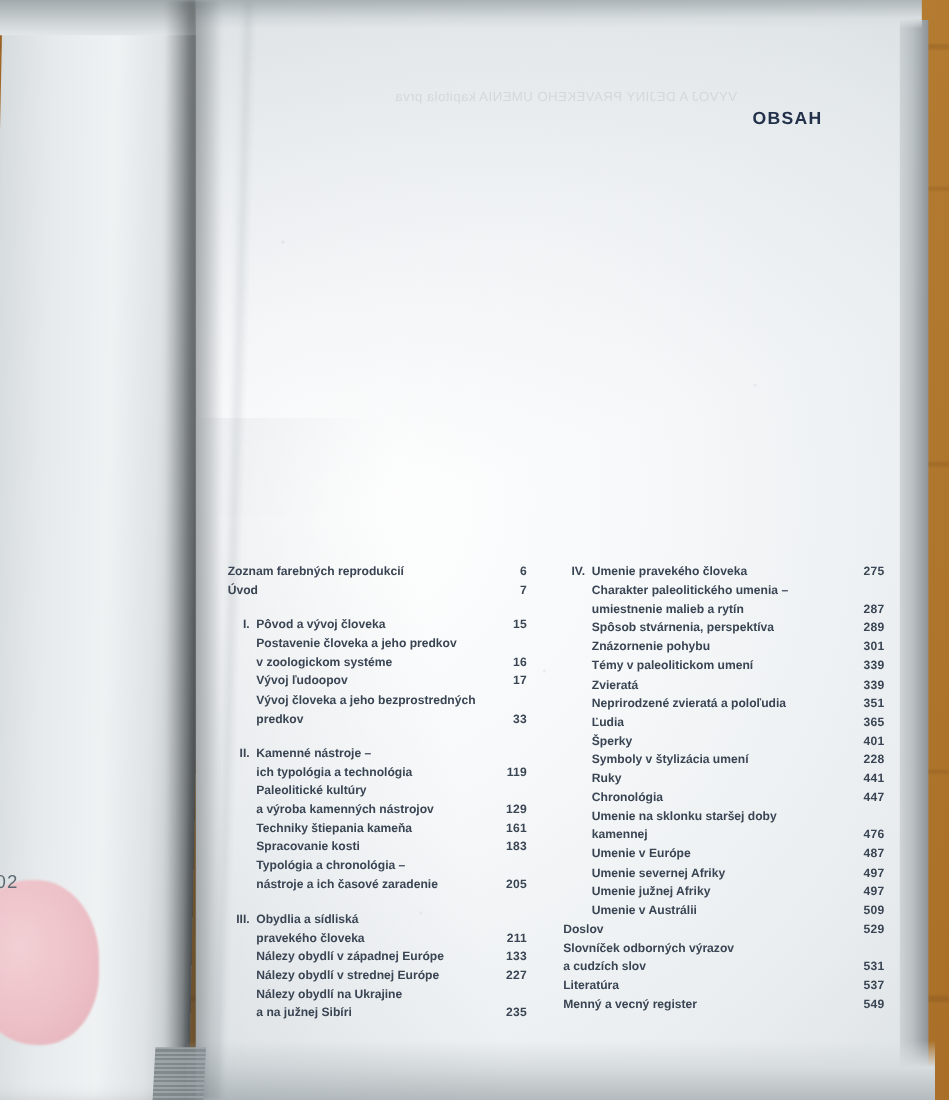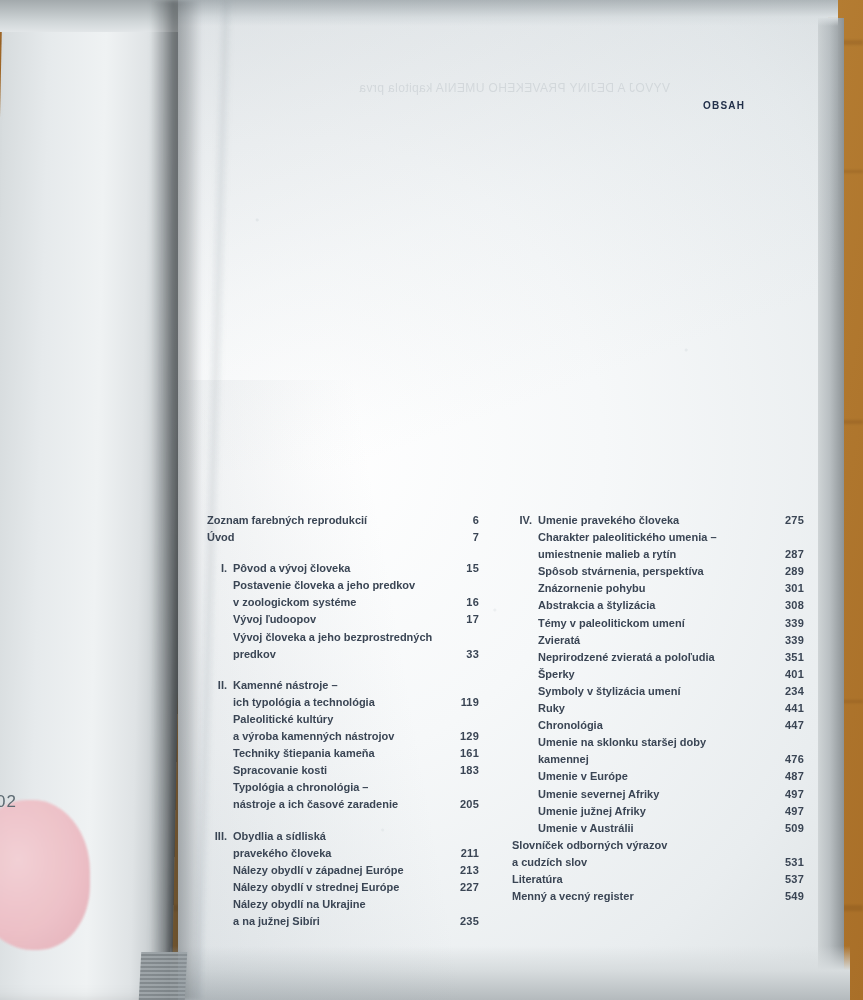--- a/index.html
+++ b/index.html
@@ -159,23 +159,23 @@
     left: -4px;
     top: 792px;
     color: #5d6a72;
     font-size: 17px;
     letter-spacing: 1px;
   }
 
   
   #obsah {
     position: absolute;
-    left: 703px;
+    left: 684px;
     top: 100px;
-    font-size: 10px;
+    font-size: 16px;
     font-weight: bold;
     letter-spacing: 1.2px;
     color: #22304a;
   }
 
   .toc-col {
     position: absolute;
     color: #3a4554;
     font-size: 11px;
     line-height: 17.1px;
@@ -285,47 +285,48 @@
         <div class="row"><span class="indent"><span>Paleolitické kultúry</span></span></div>
         <div class="row"><span class="indent"><span>a výroba kamenných nástrojov</span></span><span class="num">129</span></div>
         <div class="row"><span class="indent"><span>Techniky štiepania kameňa</span></span><span class="num">161</span></div>
         <div class="row"><span class="indent"><span>Spracovanie kosti</span></span><span class="num">183</span></div>
         <div class="row"><span class="indent"><span>Typológia a chronológia –</span></span></div>
         <div class="row"><span class="indent"><span>nástroje a ich časové zaradenie</span></span><span class="num">205</span></div>
       </div>
       <div class="grp tight">
         <div class="row"><span class="noindent"><span class="rom">III.</span><span>Obydlia a sídliská</span></span></div>
         <div class="row"><span class="indent"><span>pravekého človeka</span></span><span class="num">211</span></div>
-        <div class="row"><span class="indent"><span>Nálezy obydlí v západnej Európe</span></span><span class="num">213</span></div>
+        <div class="row"><span class="indent"><span>Nálezy obydlí v západnej Európe</span></span><span class="num">133</span></div>
         <div class="row"><span class="indent"><span>Nálezy obydlí v strednej Európe</span></span><span class="num">227</span></div>
         <div class="row"><span class="indent"><span>Nálezy obydlí na Ukrajine</span></span></div>
         <div class="row"><span class="indent"><span>a na južnej Sibíri</span></span><span class="num">235</span></div>
       </div>
     </div>
   <div class="toc-col" id="col-right">
       <div class="grp tight">
         <div class="row"><span class="noindent"><span class="rom">IV.</span><span>Umenie pravekého človeka</span></span><span class="num">275</span></div>
         <div class="row"><span class="indent"><span>Charakter paleolitického umenia –</span></span></div>
         <div class="row"><span class="indent"><span>umiestnenie malieb a rytín</span></span><span class="num">287</span></div>
         <div class="row"><span class="indent"><span>Spôsob stvárnenia, perspektíva</span></span><span class="num">289</span></div>
         <div class="row"><span class="indent"><span>Znázornenie pohybu</span></span><span class="num">301</span></div>
-        <div class="row"><span class="indent"><span>Abstrakcia a štylizácia</span></span><span class="num">308</span></div>
         <div class="row"><span class="indent"><span>Témy v paleolitickom umení</span></span><span class="num">339</span></div>
         <div class="row"><span class="indent"><span>Zvieratá</span></span><span class="num">339</span></div>
         <div class="row"><span class="indent"><span>Neprirodzené zvieratá a poloľudia</span></span><span class="num">351</span></div>
+        <div class="row"><span class="indent"><span>Ľudia</span></span><span class="num">365</span></div>
         <div class="row"><span class="indent"><span>Šperky</span></span><span class="num">401</span></div>
-        <div class="row"><span class="indent"><span>Symboly v štylizácia umení</span></span><span class="num">234</span></div>
+        <div class="row"><span class="indent"><span>Symboly v štylizácia umení</span></span><span class="num">228</span></div>
         <div class="row"><span class="indent"><span>Ruky</span></span><span class="num">441</span></div>
         <div class="row"><span class="indent"><span>Chronológia</span></span><span class="num">447</span></div>
         <div class="row"><span class="indent"><span>Umenie na sklonku staršej doby</span></span></div>
         <div class="row"><span class="indent"><span>kamennej</span></span><span class="num">476</span></div>
         <div class="row"><span class="indent"><span>Umenie v Európe</span></span><span class="num">487</span></div>
         <div class="row"><span class="indent"><span>Umenie severnej Afriky</span></span><span class="num">497</span></div>
         <div class="row"><span class="indent"><span>Umenie južnej Afriky</span></span><span class="num">497</span></div>
         <div class="row"><span class="indent"><span>Umenie v Austrálii</span></span><span class="num">509</span></div>
+        <div class="row"><span class="noindent"><span>Doslov</span></span><span class="num">529</span></div>
         <div class="row"><span class="noindent"><span>Slovníček odborných výrazov</span></span></div>
         <div class="row"><span class="noindent"><span>a cudzích slov</span></span><span class="num">531</span></div>
         <div class="row"><span class="noindent"><span>Literatúra</span></span><span class="num">537</span></div>
         <div class="row"><span class="noindent"><span>Menný a vecný register</span></span><span class="num">549</span></div>
       </div>
     </div>
 
 </div>
 
 </body></html>

